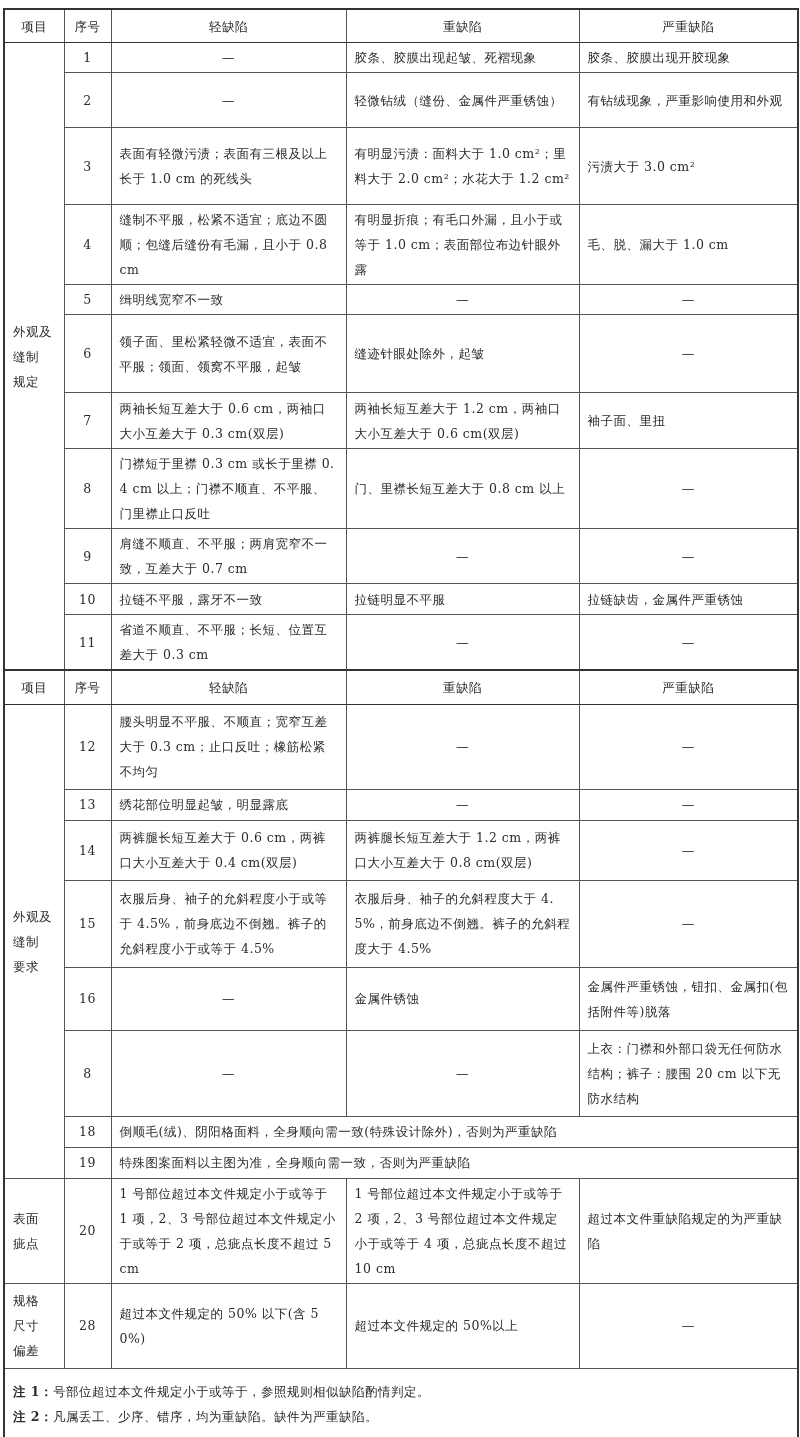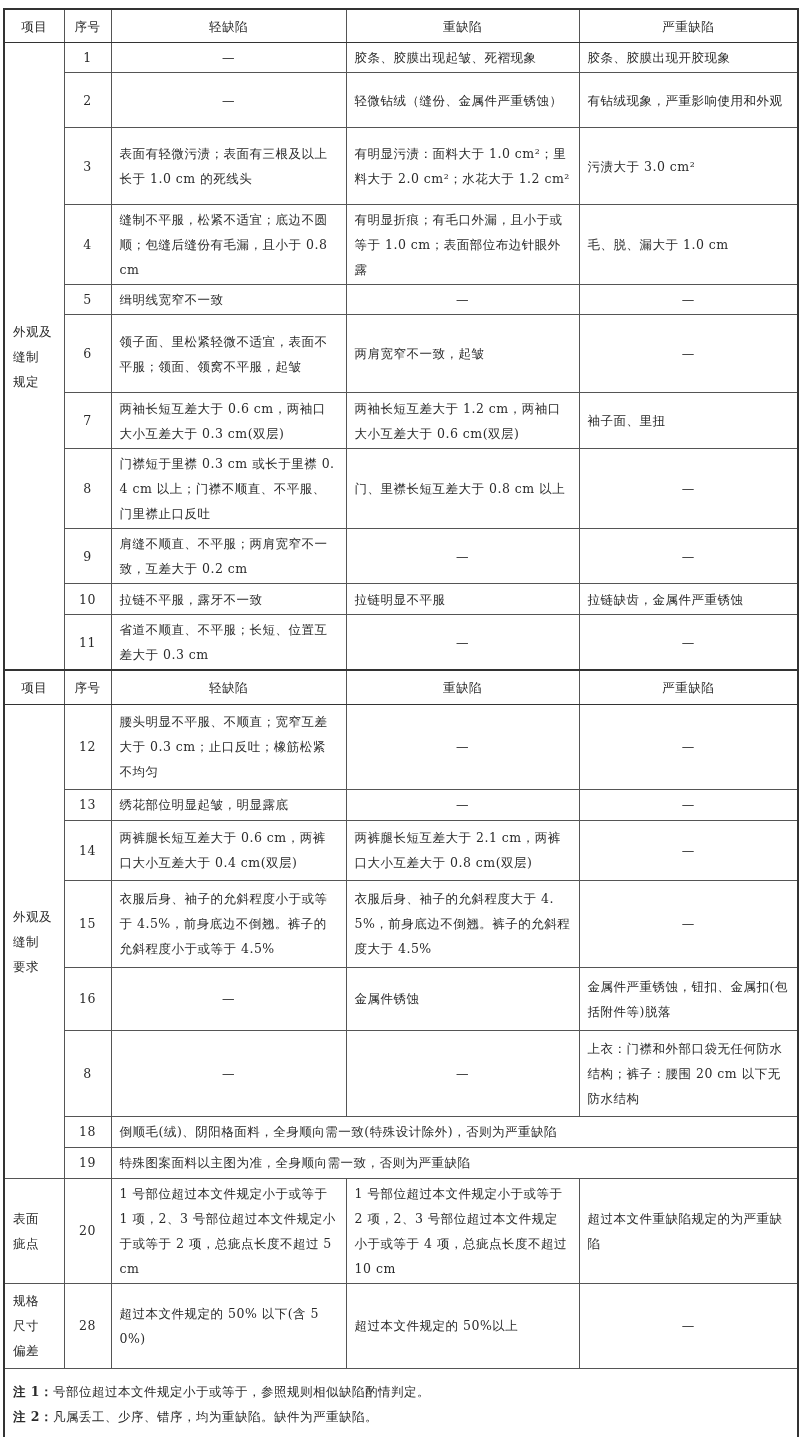--- a/index.html
+++ b/index.html
@@ -69,38 +69,38 @@
     </tr>
     <tr style="height:30px">
       <td class="c">5</td>
       <td>缉明线宽窄不一致</td>
       <td class="c">—</td>
       <td class="c">—</td>
     </tr>
     <tr style="height:78px">
       <td class="c">6</td>
       <td>领子面、里松紧轻微不适宜，表面不平服；领面、领窝不平服，起皱</td>
-      <td>两肩宽窄不一致，起皱</td>
+      <td>缝迹针眼处除外，起皱</td>
       <td class="c">—</td>
     </tr>
     <tr style="height:56px">
       <td class="c">7</td>
       <td>两袖长短互差大于 0.6 cm，两袖口大小互差大于 0.3 cm(双层)</td>
       <td>两袖长短互差大于 1.2 cm，两袖口大小互差大于 0.6 cm(双层)</td>
       <td>袖子面、里扭</td>
     </tr>
     <tr style="height:76px">
       <td class="c">8</td>
       <td>门襟短于里襟 0.3 cm 或长于里襟 0.4 cm 以上；门襟不顺直、不平服、门里襟止口反吐</td>
       <td>门、里襟长短互差大于 0.8 cm 以上</td>
       <td class="c">—</td>
     </tr>
     <tr style="height:55px">
       <td class="c">9</td>
-      <td>肩缝不顺直、不平服；两肩宽窄不一致，互差大于 0.2 cm</td>
+      <td>肩缝不顺直、不平服；两肩宽窄不一致，互差大于 0.7 cm</td>
       <td class="c">—</td>
       <td class="c">—</td>
     </tr>
     <tr style="height:31px">
       <td class="c">10</td>
       <td>拉链不平服，露牙不一致</td>
       <td>拉链明显不平服</td>
       <td>拉链缺齿，金属件严重锈蚀</td>
     </tr>
     <tr style="height:55px">
@@ -131,21 +131,21 @@
     </tr>
     <tr style="height:31px">
       <td class="c">13</td>
       <td>绣花部位明显起皱，明显露底</td>
       <td class="c">—</td>
       <td class="c">—</td>
     </tr>
     <tr style="height:60px">
       <td class="c">14</td>
       <td>两裤腿长短互差大于 0.6 cm，两裤口大小互差大于 0.4 cm(双层)</td>
-      <td>两裤腿长短互差大于 2.1 cm，两裤口大小互差大于 0.8 cm(双层)</td>
+      <td>两裤腿长短互差大于 1.2 cm，两裤口大小互差大于 0.8 cm(双层)</td>
       <td class="c">—</td>
     </tr>
     <tr style="height:87px">
       <td class="c">15</td>
       <td>衣服后身、袖子的允斜程度小于或等于 4.5%，前身底边不倒翘。裤子的允斜程度小于或等于 4.5%</td>
       <td>衣服后身、袖子的允斜程度大于 4.5%，前身底边不倒翘。裤子的允斜程度大于 4.5%</td>
       <td class="c">—</td>
     </tr>
     <tr style="height:63px">
       <td class="c">16</td>

